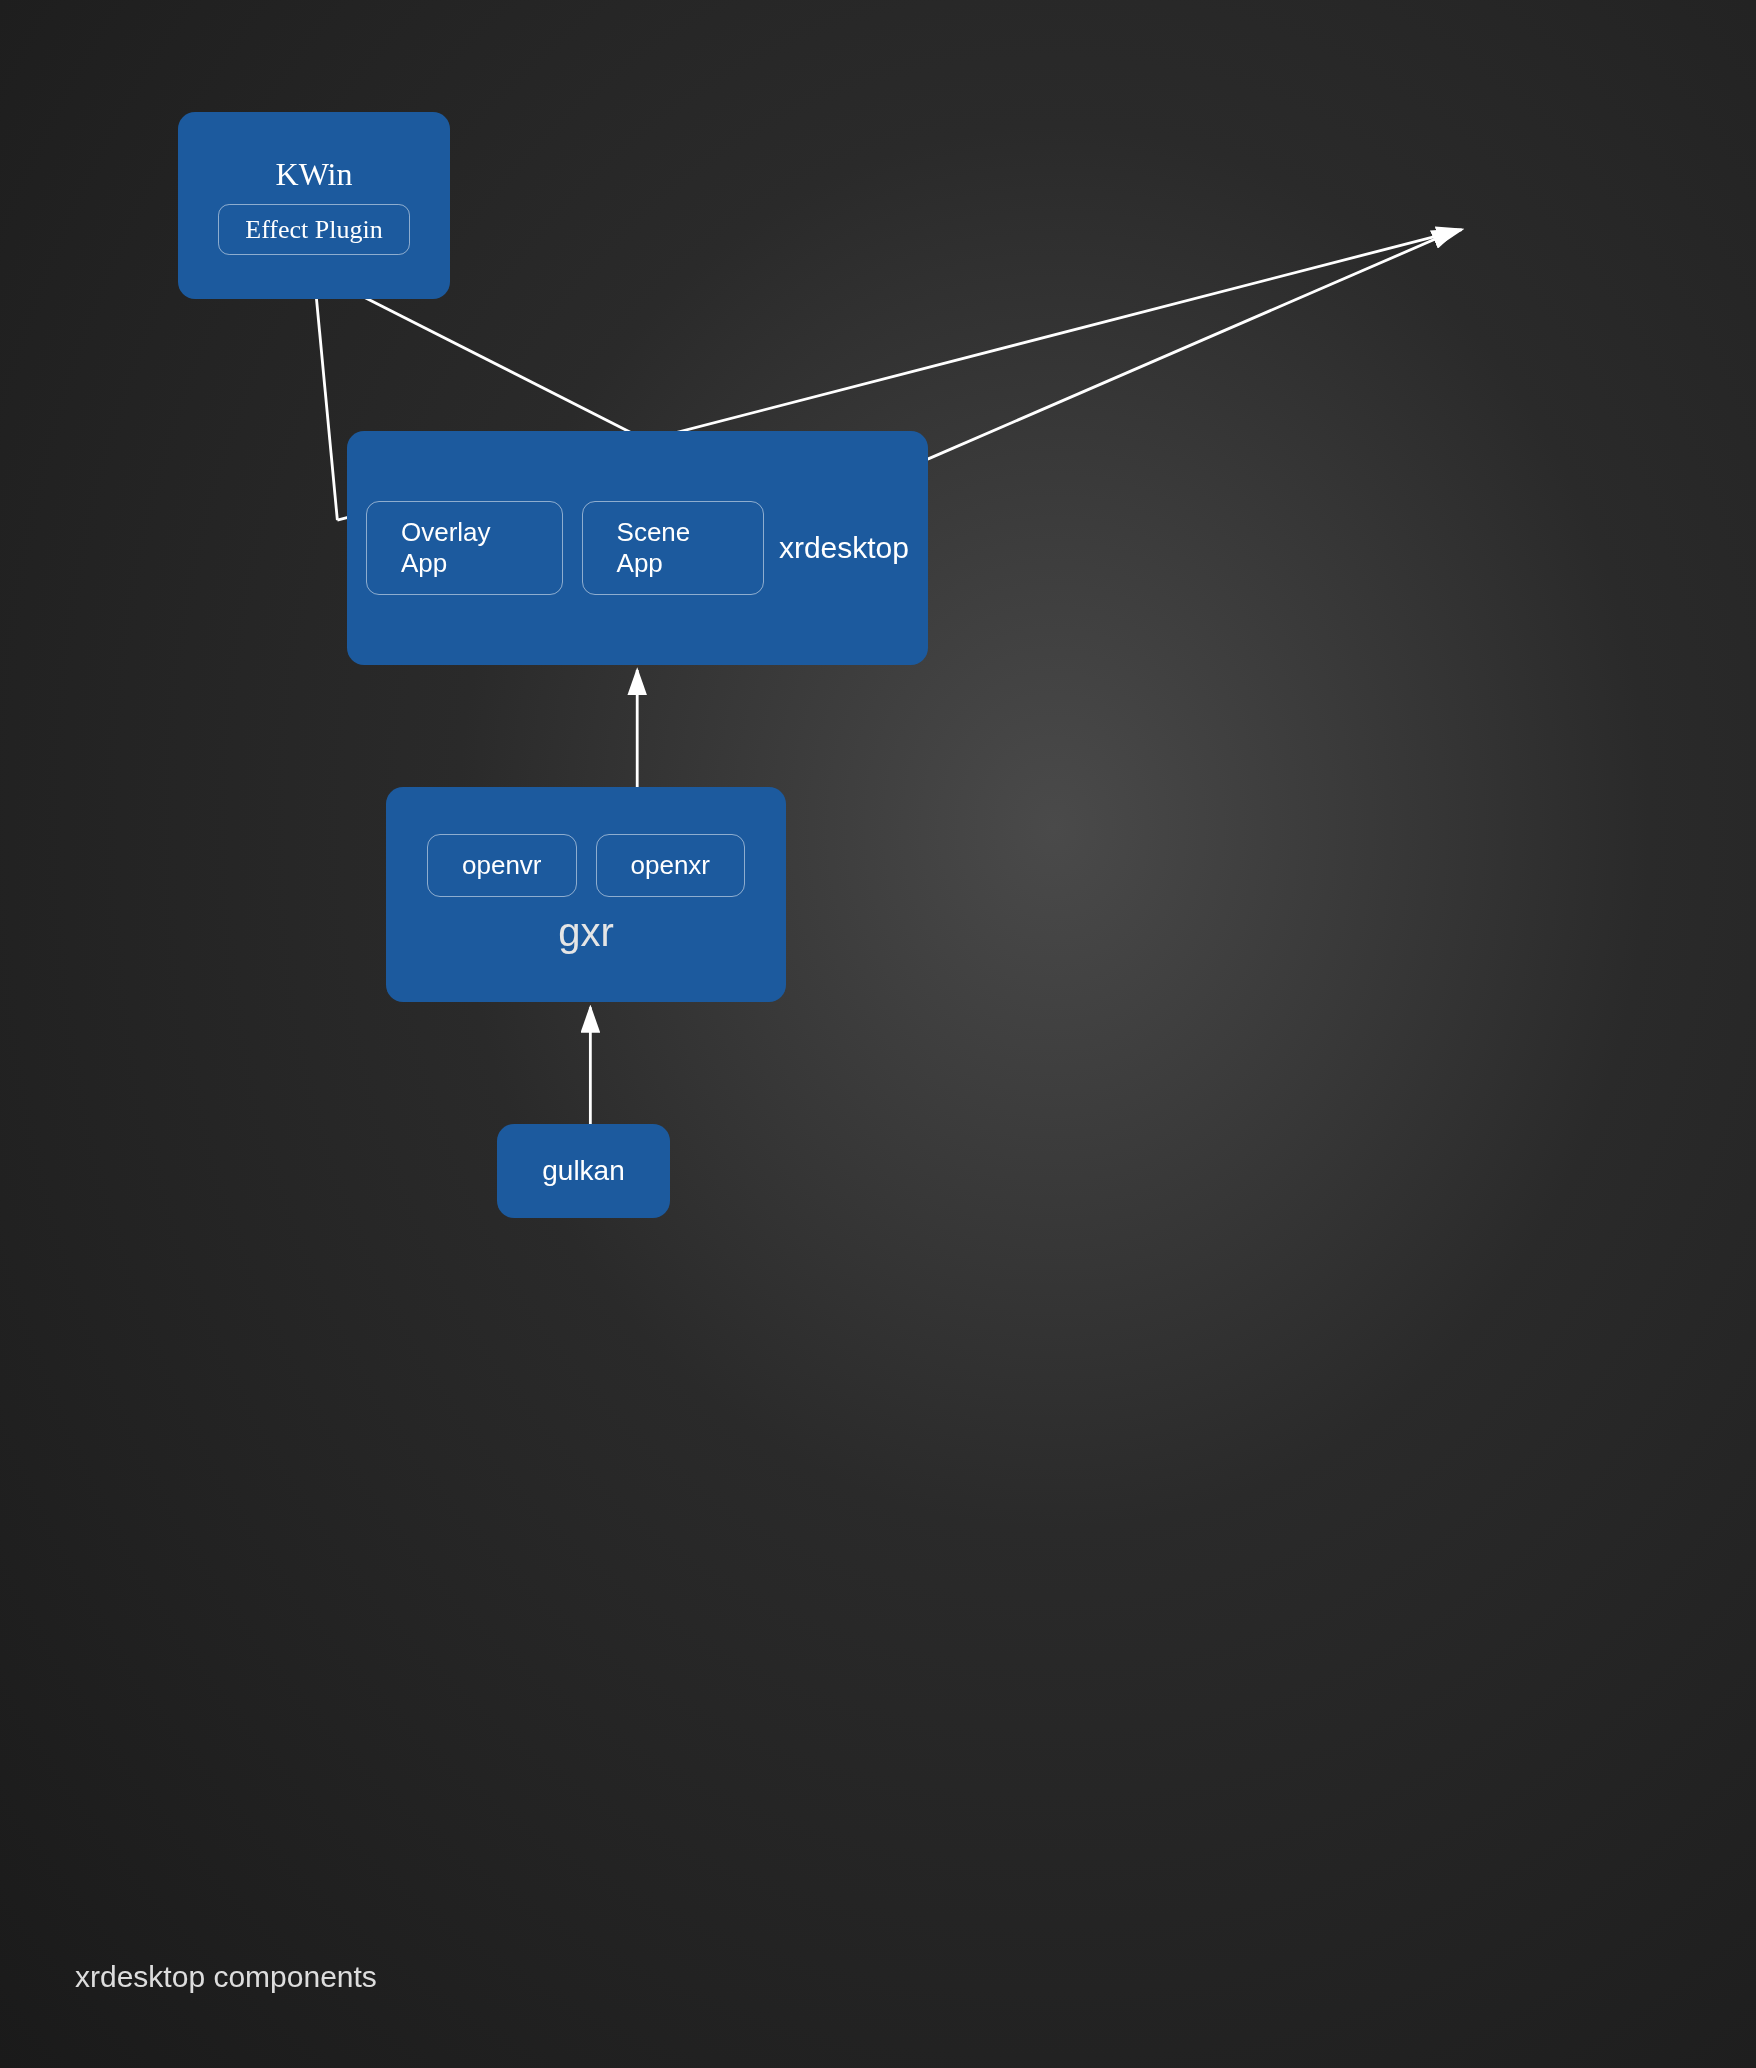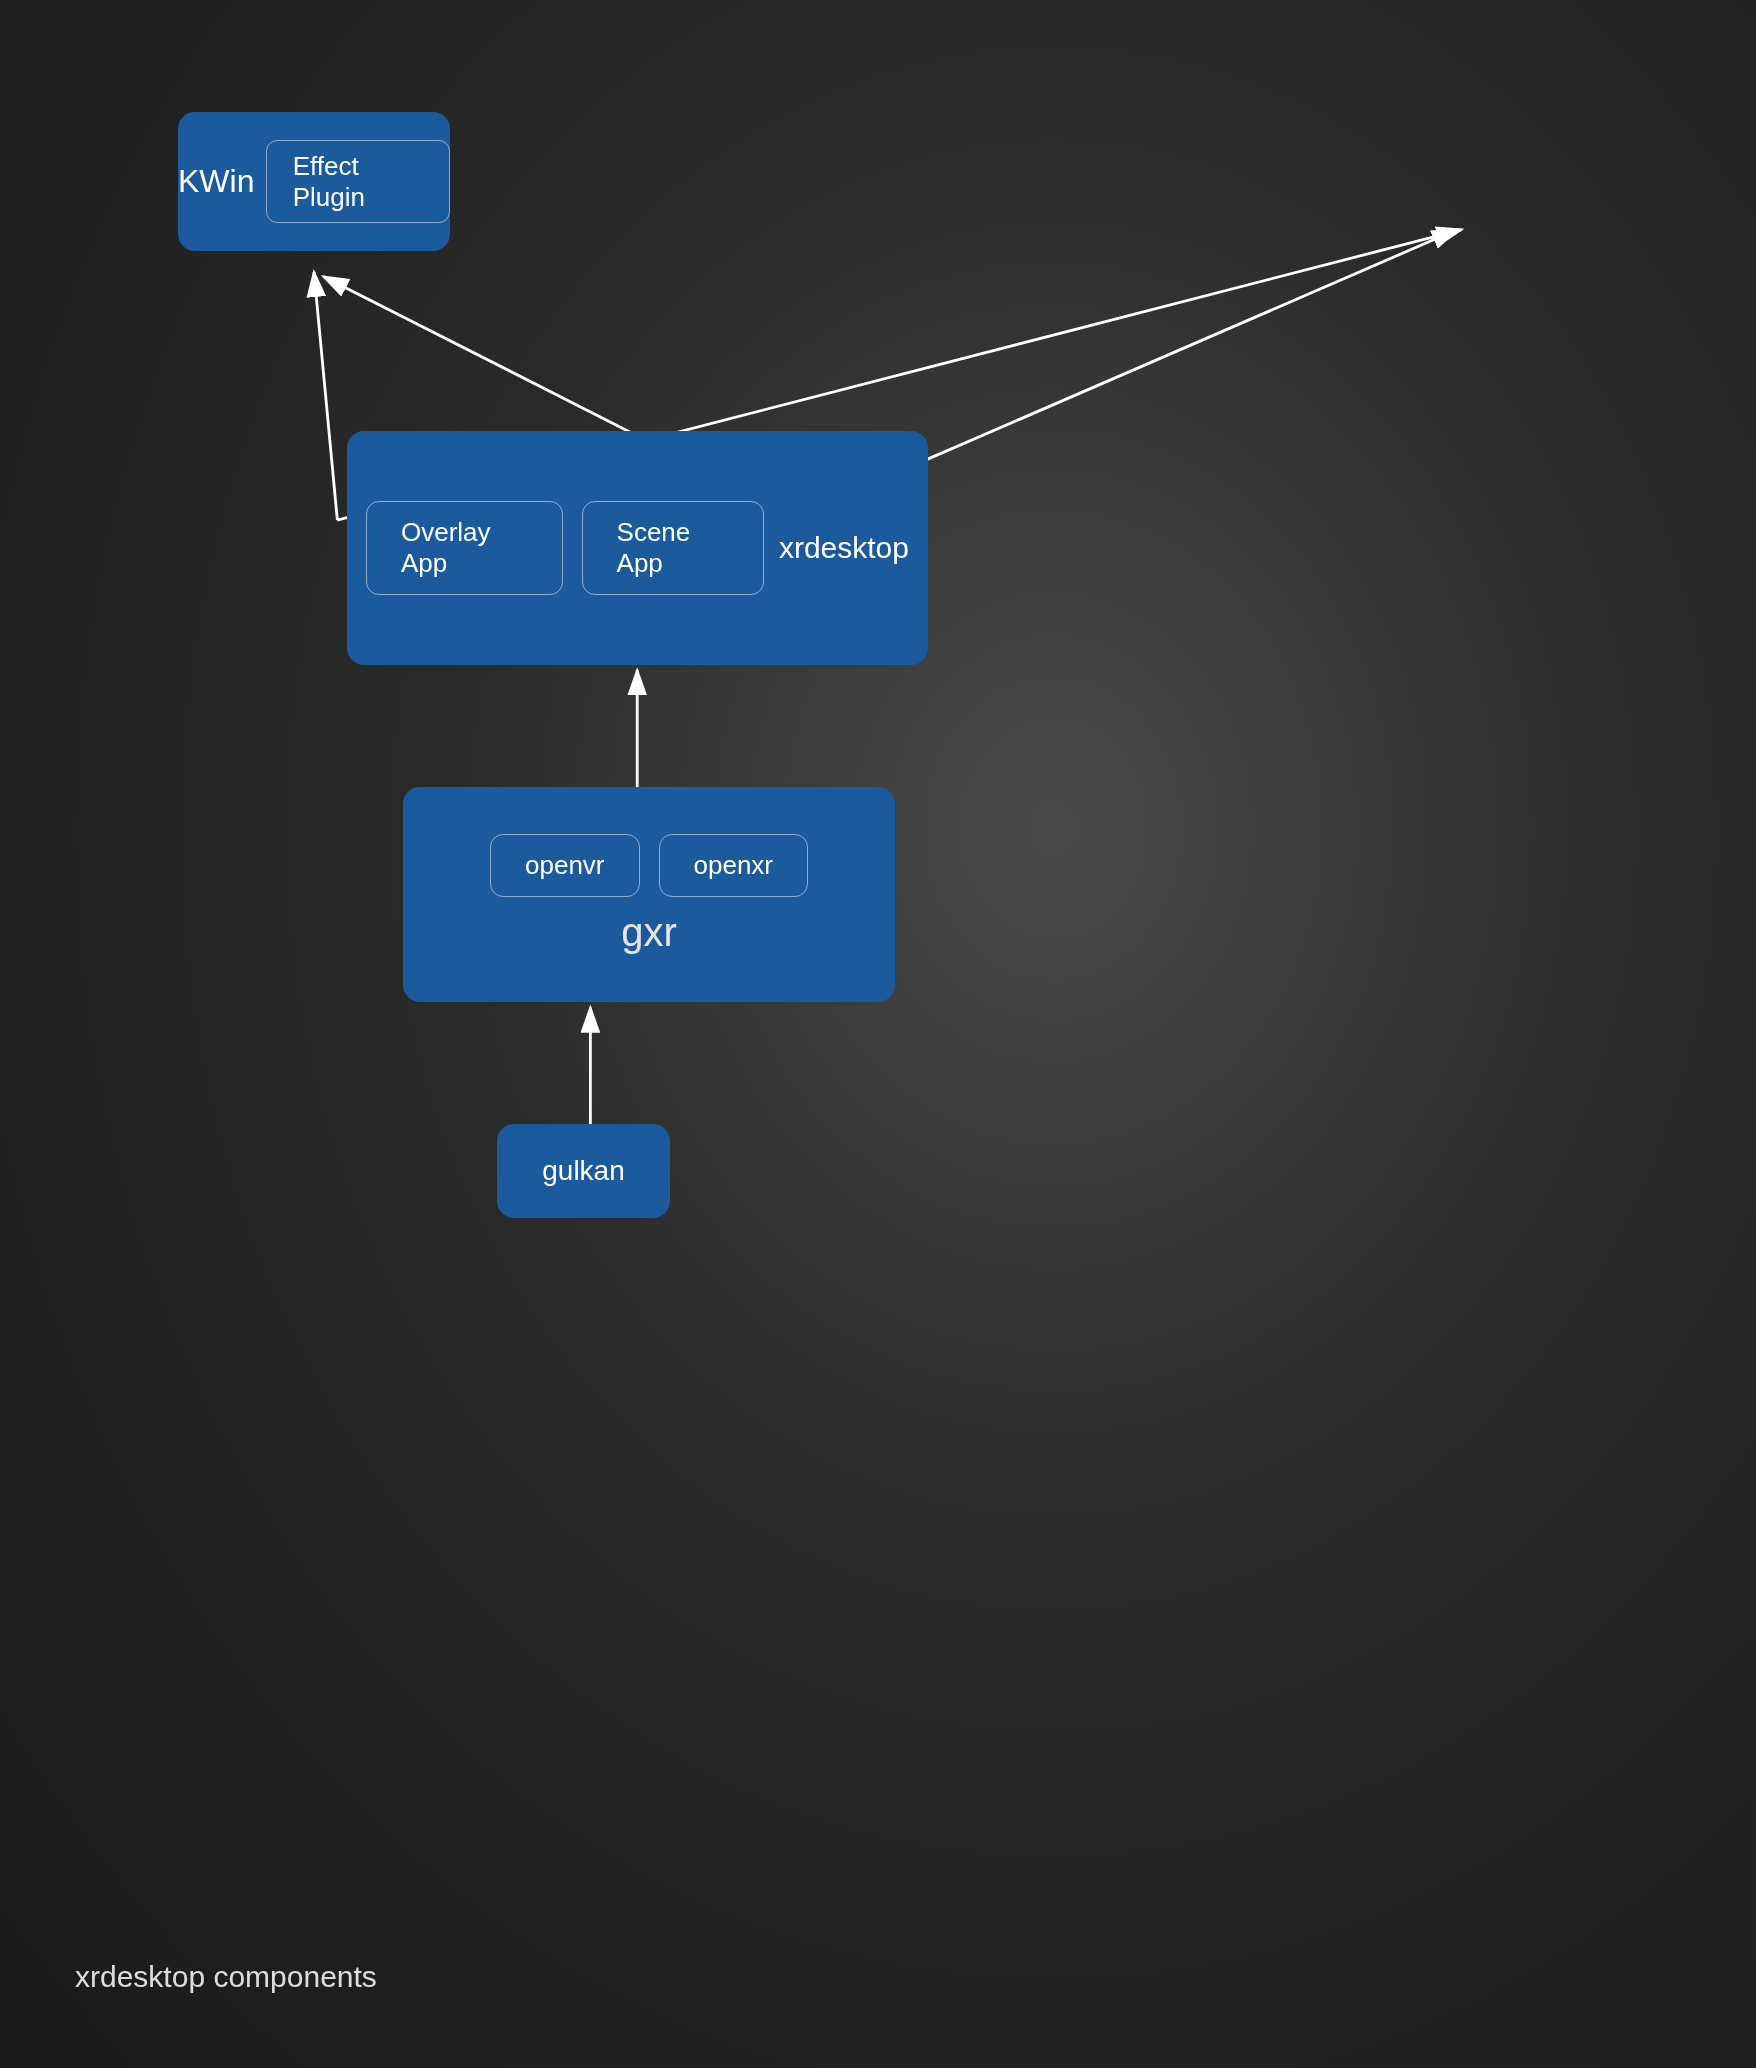--- a/index.html
+++ b/index.html
@@ -40,23 +40,24 @@
       align-items: center;
       justify-content: center;
       font-size: 30px;
       font-weight: 400;
     }
 
     .node-kwin {
       left: 178px;
       top: 112px;
       width: 272px;
-      height: 139px;
-      flex-direction: row;
+      height: 187px;
+      flex-direction: column;
       gap: 11.2px;
+      font-family: Liberation Serif, serif;
     }
 
     .node-kwin-title {
       font-size: 32px;
     }
 
     .node-inner {
       background: transparent;
       border: 1.9px solid rgba(255,255,255,0.5);
       border-radius: 11.2px;
@@ -103,23 +104,23 @@
       font-size: 26px;
       color: white;
     }
 
     .node-xrdesktop-label {
       font-size: 30px;
       color: white;
     }
 
     .node-gxr {
-      left: 403px;
+      left: 386px;
       top: 787px;
-      width: 492px;
+      width: 400px;
       height: 215px;
       flex-direction: column;
       gap: 13px;
       padding: 19px;
     }
 
     .node-gxr-inner-row {
       display: flex;
       gap: 19px;
     }

